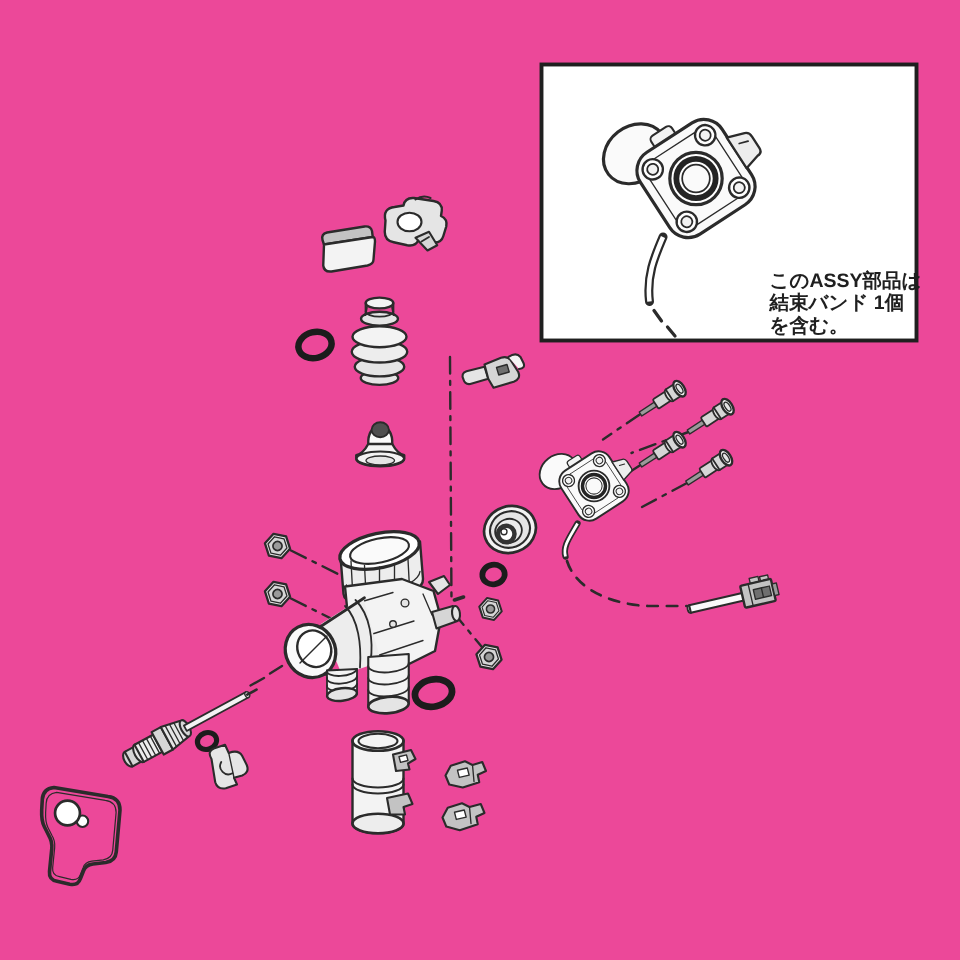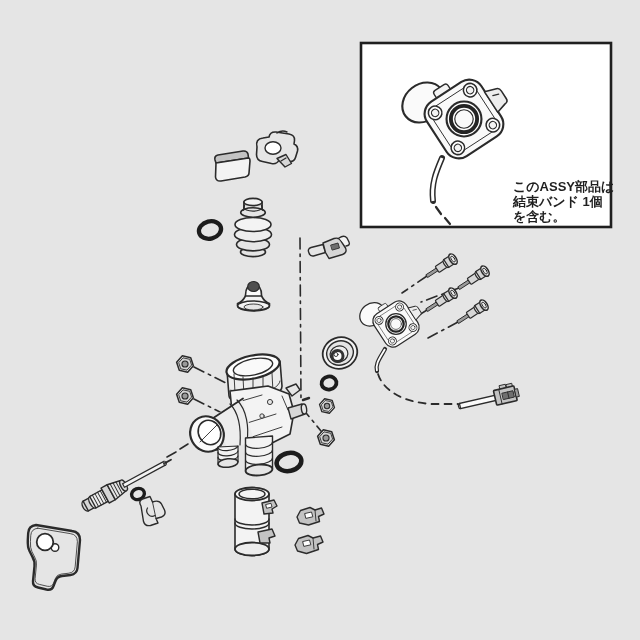--- a/index.html
+++ b/index.html
@@ -1,16 +1,16 @@
 <!DOCTYPE html>
 <html><head>
 <meta charset="utf-8">
 <style>
   html,body{margin:0;padding:0;background:#ffffff;}
-  .stage{position:relative;width:640px;height:640px;background:#e5e5e5;overflow:hidden;
+  .stage{position:relative;width:640px;height:640px;background:#ec4899;overflow:hidden;
          font-family:"Liberation Sans", sans-serif;}
   svg{position:absolute;left:0;top:0;}
   .ln{stroke:#2b2b2b;stroke-linecap:round;stroke-linejoin:round;fill:none;}
   .s08{stroke-width:0.9}.s1{stroke-width:1.2}.s13{stroke-width:1.4}.s15{stroke-width:1.6}
   .s18{stroke-width:1.8}.s2{stroke-width:2.2}
   .f0{fill:#ffffff}.f05{fill:#fafafa}.f1{fill:#f3f3f3}.f15{fill:#ededed}.f2{fill:#e5e5e5}
   .f3{fill:#d6d6d6}.f4{fill:#c3c3c3}.f5{fill:#9a9a9a}.f6{fill:#6f6f6f}.f7{fill:#4f4f4f}
   .dd{stroke-dasharray:11 5 2.5 5;stroke-width:1.6}
   .da{stroke-dasharray:7 6;stroke-width:1.8}
   .oring{stroke:#1c1c1c;fill:none;}

